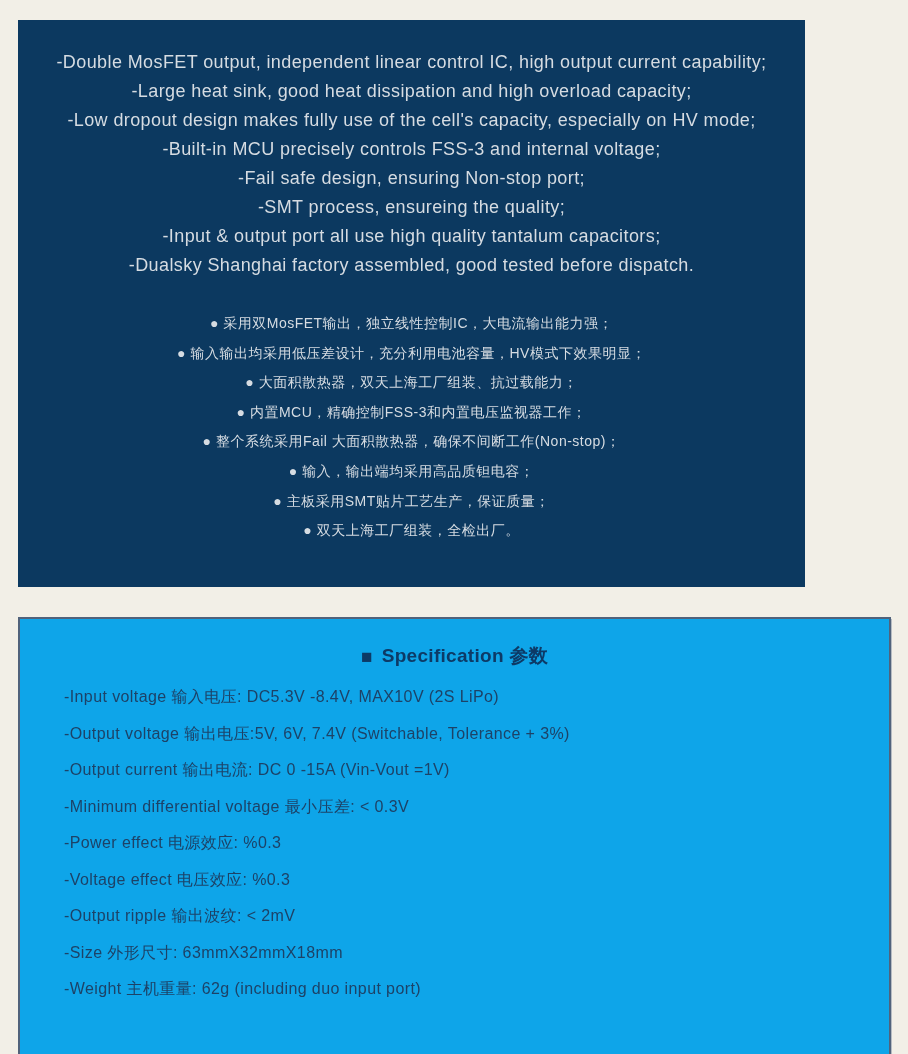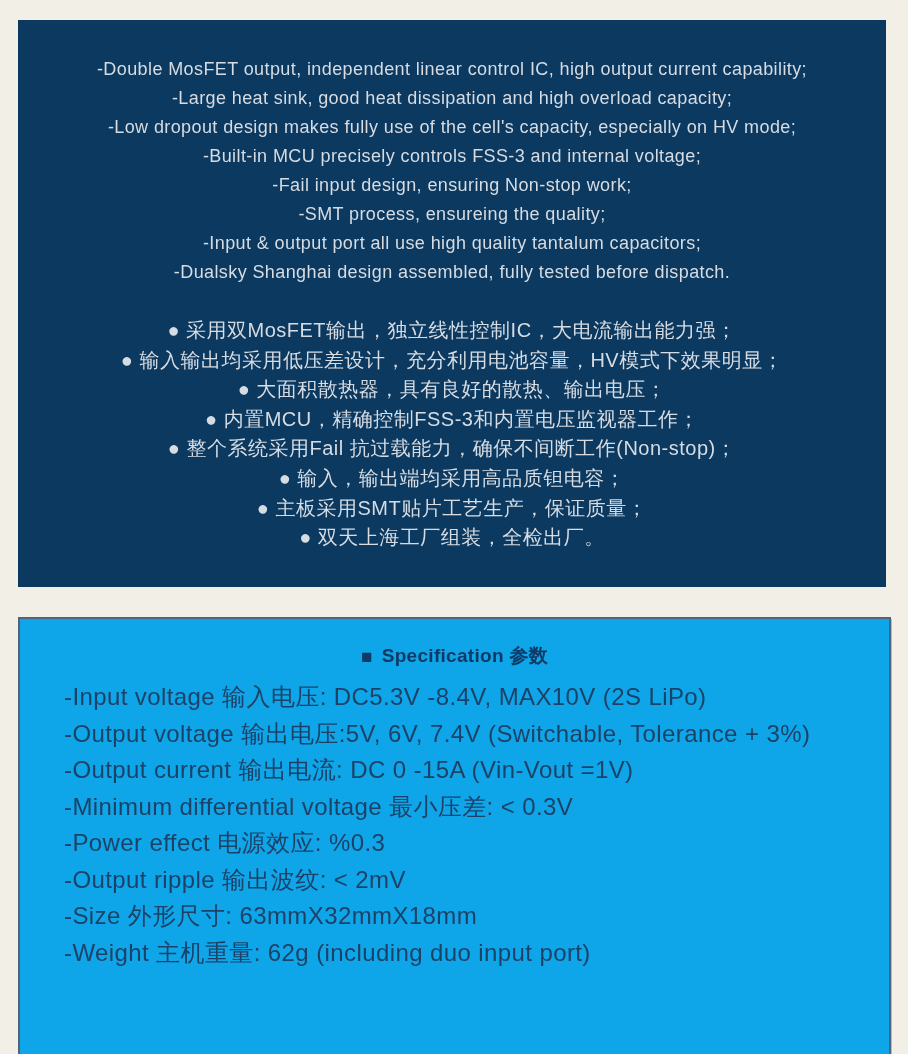--- a/index.html
+++ b/index.html
@@ -5,36 +5,36 @@
   html,body{margin:0;padding:0;}
   body{
     width:908px;height:1054px;
     background:#f2efe7;
     font-family:"Liberation Sans","DejaVu Sans",sans-serif;
     position:relative;
     overflow:hidden;
   }
   .features-panel{
     position:absolute;left:18px;top:20px;
-    width:868px;height:567px;
+    width:787px;height:567px;
     background:#0c3960;
     color:#d6dce2;
     text-align:center;
     box-sizing:border-box;
-    padding-top:35px;
+    padding-top:28px;
   }
   .en-line{
     font-size:18px;
     line-height:29px;
     letter-spacing:.4px;
     white-space:nowrap;
   }
   .zh-list{margin-top:29px;}
   .zh-line{
-    font-size:20px;
+    font-size:14px;
     line-height:29.6px;
     letter-spacing:.5px;
     white-space:nowrap;
   }
   .spec-panel{
     position:absolute;left:18px;top:617px;
     width:873px;height:488px;
     background:#0ea5e9;
     border:2px solid #51627b;
     box-shadow:1px 2px 0 #b6bcc3;
@@ -51,60 +51,61 @@
     line-height:22px;
   }
   .square-icon{
     display:inline-block;
     font-size:19px;
     margin-right:9px;
     transform:translateY(1px);
   }
   .spec-list{margin-top:12px;}
   .spec-line{
-    font-size:24px;
+    font-size:16px;
     line-height:36.5px;
     color:#1d4267;
     letter-spacing:.4px;
     white-space:nowrap;
   }
 </style>
 </head>
 <body>
 
 <div class="features-panel">
   <div class="en-list">
       <div class="en-line">-Double MosFET output, independent linear control IC, high output current capability;</div>
       <div class="en-line">-Large heat sink, good heat dissipation and high overload capacity;</div>
       <div class="en-line">-Low dropout design makes fully use of the cell's capacity, especially on HV mode;</div>
       <div class="en-line">-Built-in MCU precisely controls FSS-3 and internal voltage;</div>
-      <div class="en-line">-Fail input design, ensuring Non-stop work;</div>
+      <div class="en-line">-Fail safe design, ensuring Non-stop port;</div>
       <div class="en-line">-SMT process, ensureing the quality;</div>
       <div class="en-line">-Input &amp; output port all use high quality tantalum capacitors;</div>
-      <div class="en-line">-Dualsky Shanghai design assembled, fully tested before dispatch.</div>
+      <div class="en-line">-Dualsky Shanghai factory assembled, good tested before dispatch.</div>
     </div>
   <div class="zh-list">
       <div class="zh-line">● 采用双MosFET输出，独立线性控制IC，大电流输出能力强；</div>
       <div class="zh-line">● 输入输出均采用低压差设计，充分利用电池容量，HV模式下效果明显；</div>
-      <div class="zh-line">● 大面积散热器，具有良好的散热、输出电压；</div>
+      <div class="zh-line">● 大面积散热器，双天上海工厂组装、抗过载能力；</div>
       <div class="zh-line">● 内置MCU，精确控制FSS-3和内置电压监视器工作；</div>
-      <div class="zh-line">● 整个系统采用Fail 抗过载能力，确保不间断工作(Non-stop)；</div>
+      <div class="zh-line">● 整个系统采用Fail 大面积散热器，确保不间断工作(Non-stop)；</div>
       <div class="zh-line">● 输入，输出端均采用高品质钽电容；</div>
       <div class="zh-line">● 主板采用SMT贴片工艺生产，保证质量；</div>
       <div class="zh-line">● 双天上海工厂组装，全检出厂。</div>
     </div>
 </div>
 
 <div class="spec-panel">
   <div class="spec-title">
     <span class="square-icon">■</span><span>Specification 参数</span>
   </div>
   <div class="spec-list">
       <div class="spec-line">-Input voltage 输入电压: DC5.3V -8.4V, MAX10V (2S LiPo)</div>
       <div class="spec-line">-Output voltage 输出电压:5V, 6V, 7.4V (Switchable, Tolerance + 3%)</div>
       <div class="spec-line">-Output current 输出电流: DC 0 -15A (Vin-Vout =1V)</div>
       <div class="spec-line">-Minimum differential voltage 最小压差: &lt; 0.3V</div>
       <div class="spec-line">-Power effect 电源效应: %0.3</div>
+      <div class="spec-line">-Voltage effect 电压效应: %0.3</div>
       <div class="spec-line">-Output ripple 输出波纹: &lt; 2mV</div>
       <div class="spec-line">-Size 外形尺寸: 63mmX32mmX18mm</div>
       <div class="spec-line">-Weight 主机重量: 62g (including duo input port)</div>
     </div>
 </div>
 
 </body></html>

